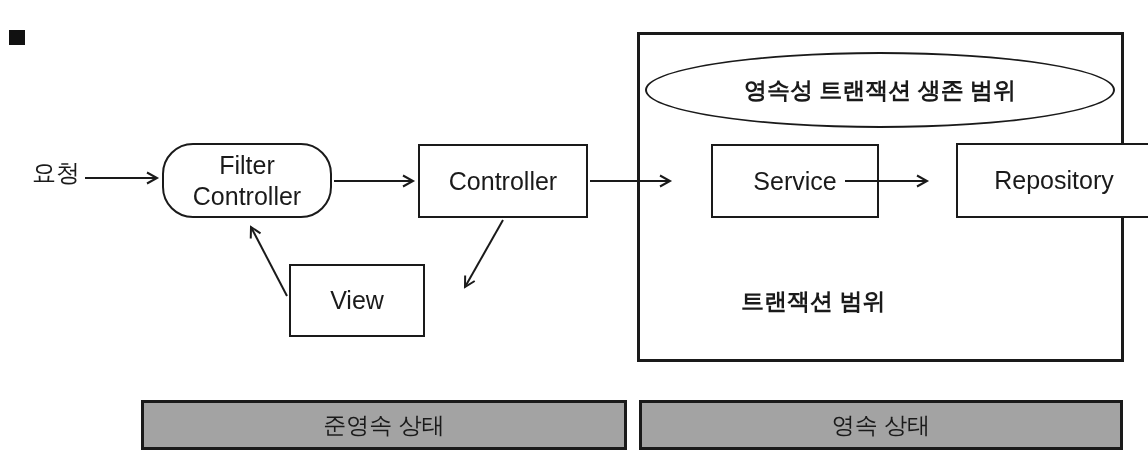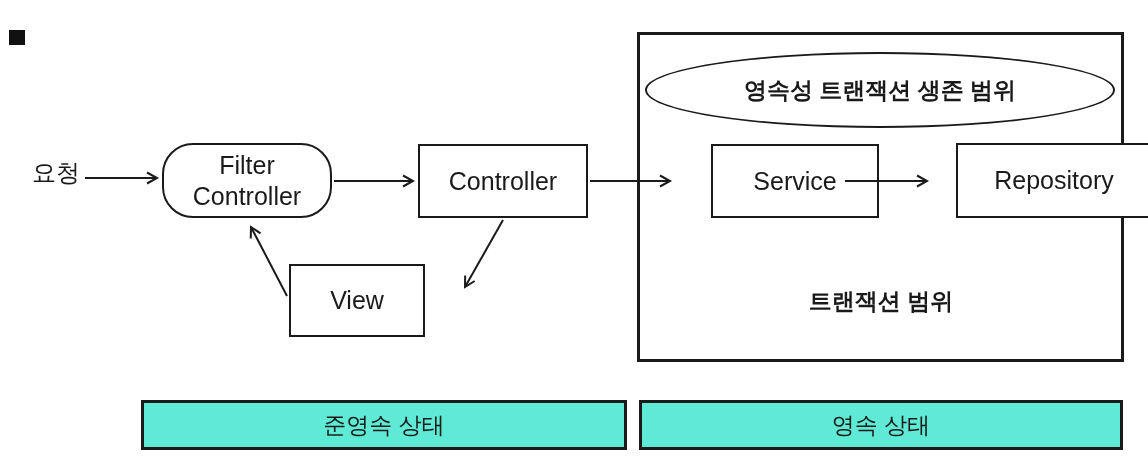--- a/index.html
+++ b/index.html
@@ -64,37 +64,36 @@
     font-size: 23px;
     font-weight: 700;
     z-index: 2;
     box-sizing: border-box;
     background: #ffffff;
   }
   .transaction-label {
     position: absolute;
     left: 741px; top: 286px;
     width: 280px;
-    text-align: center;
     font-size: 23px;
     font-weight: 700;
     z-index: 2;
   }
   .request-label {
     position: absolute;
     left: 22px; top: 157px;
     width: 58px;
     text-align: right;
     font-size: 24px;
     z-index: 2;
   }
   .state-box {
     position: absolute;
     border: 3px solid #1a1a1a;
-    background: #5eead4;
+    background: #a3a3a3;
     display: flex;
     align-items: center;
     justify-content: center;
     font-size: 23px;
     z-index: 2;
     box-sizing: border-box;
   }
   .state-detached   { left: 141px; top: 400px; width: 486px; height: 50px; }
   .state-persistent { left: 639px; top: 400px; width: 484px; height: 50px; text-align: center; }
 

